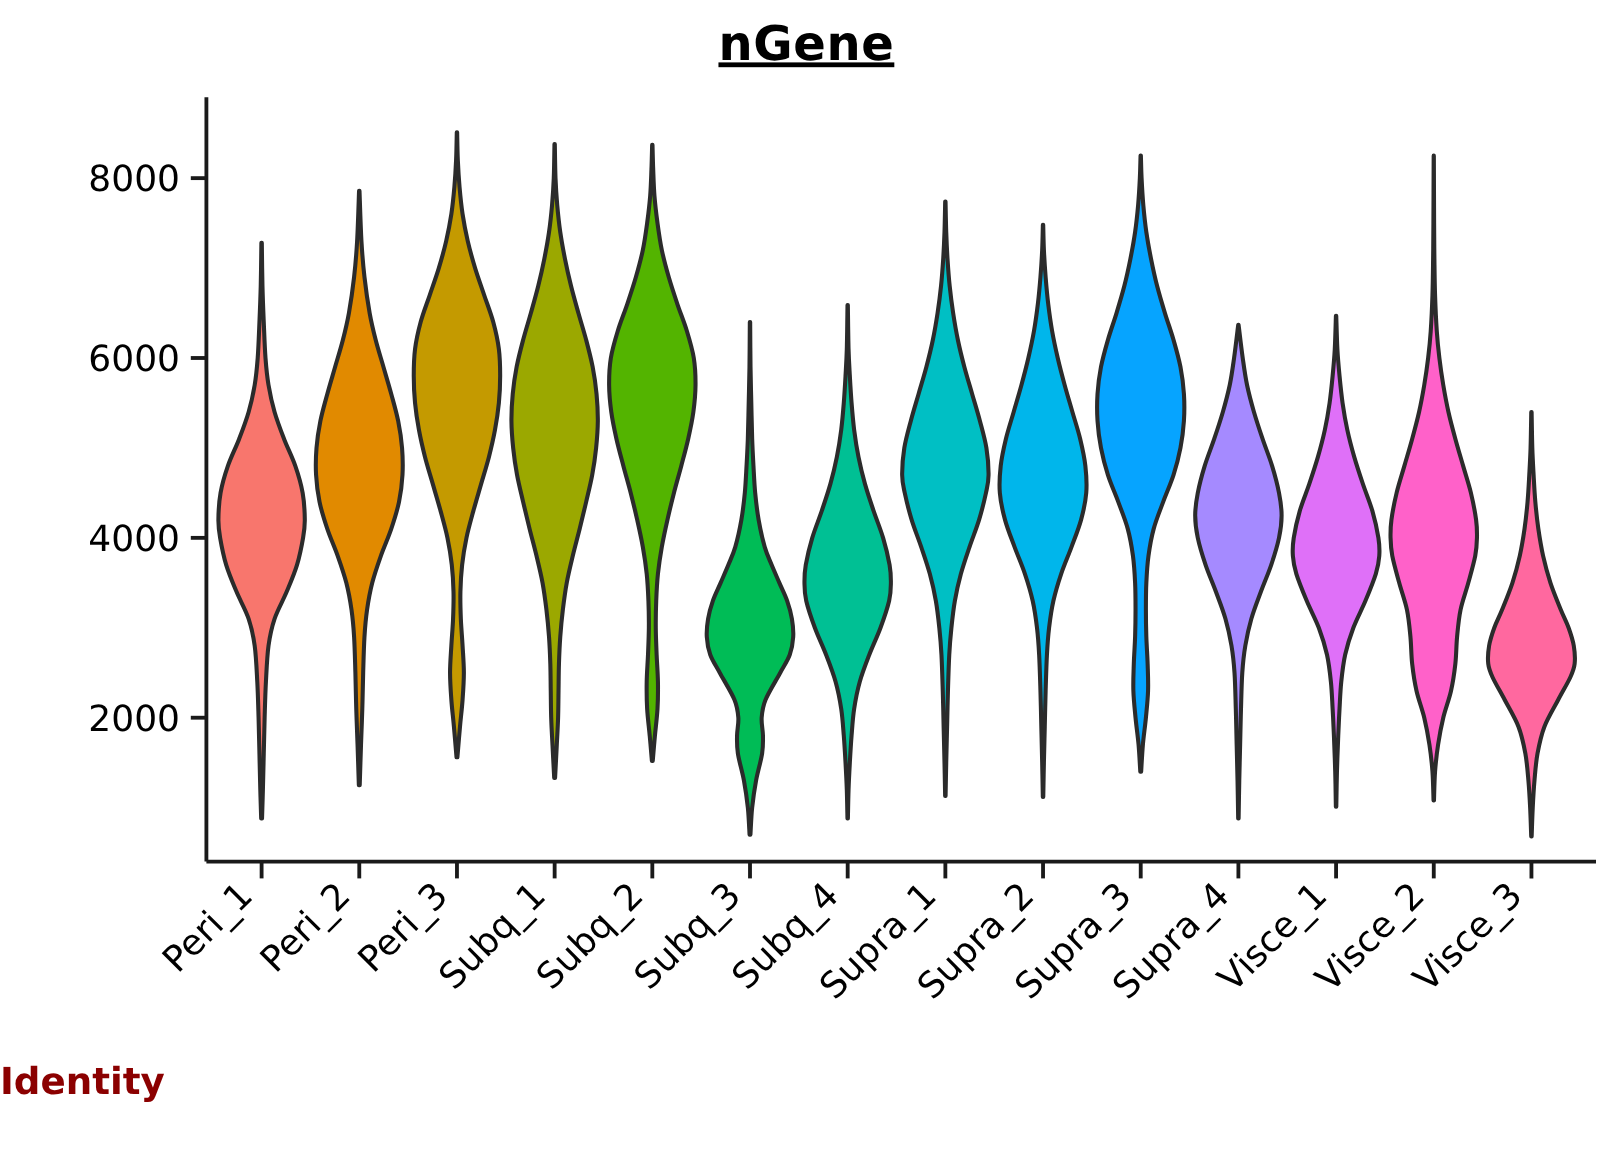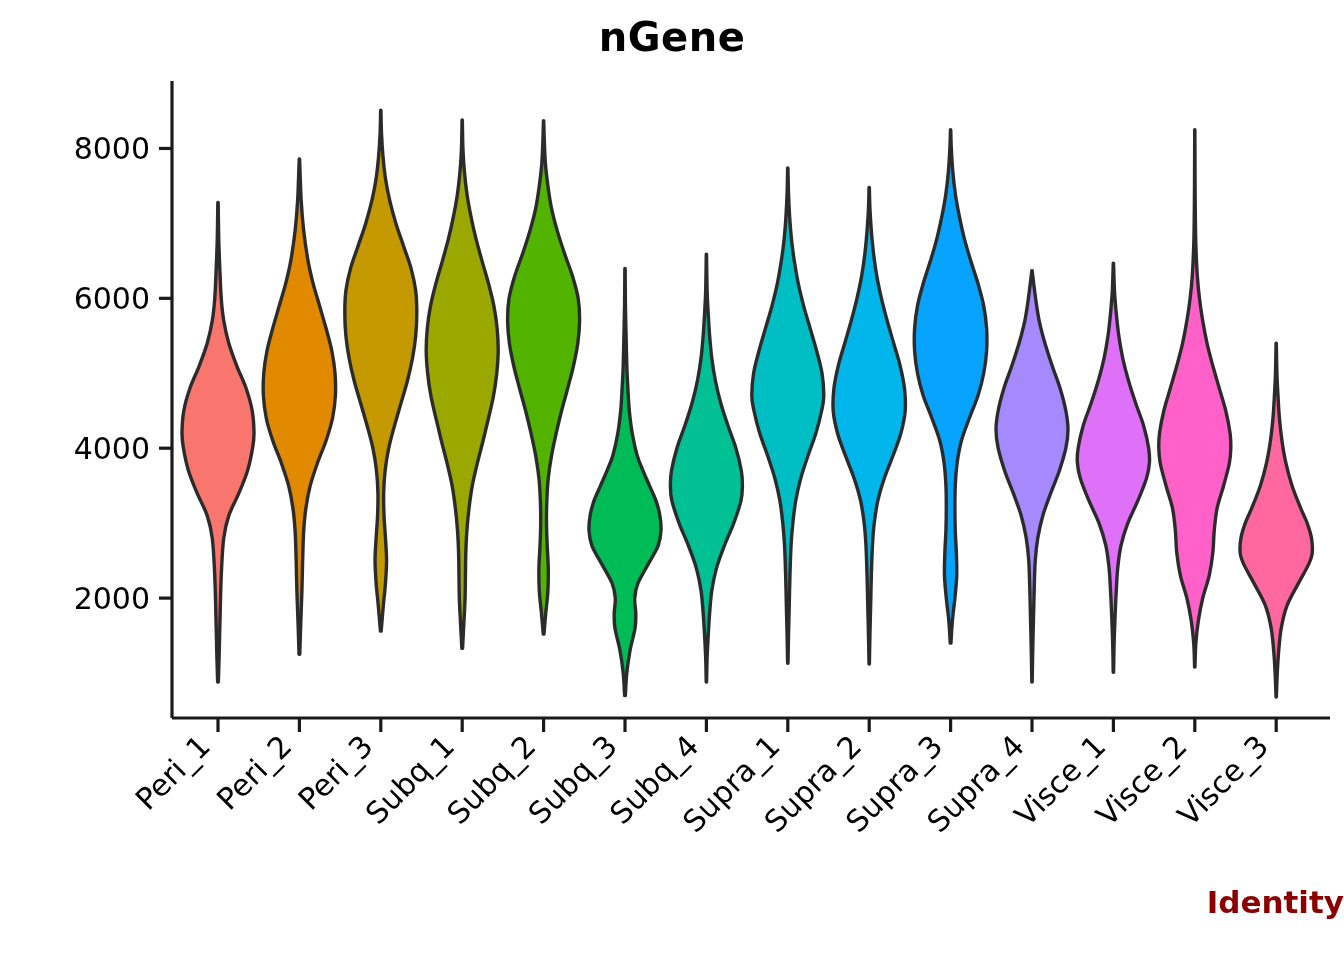--- a/index.html
+++ b/index.html
@@ -18,27 +18,28 @@
   #plot-title {
     position: absolute;
     left: 0;
     top: 14px;
     width: 1344px;
     text-align: center;
     font-size: 40px;
     font-weight: bold;
     color: #000000;
     letter-spacing: 0.5px;
+    text-decoration: underline;
   }
   #x-axis-title {
     position: absolute;
     left: 0;
     top: 884px;
     width: 1344px;
-    text-align: right;
+    text-align: left;
     font-size: 31px;
     font-weight: bold;
     color: #8B0000;
   }
   svg#chart {
     position: absolute;
     left: 0;
     top: 0;
   }
   .tick-label-y {

